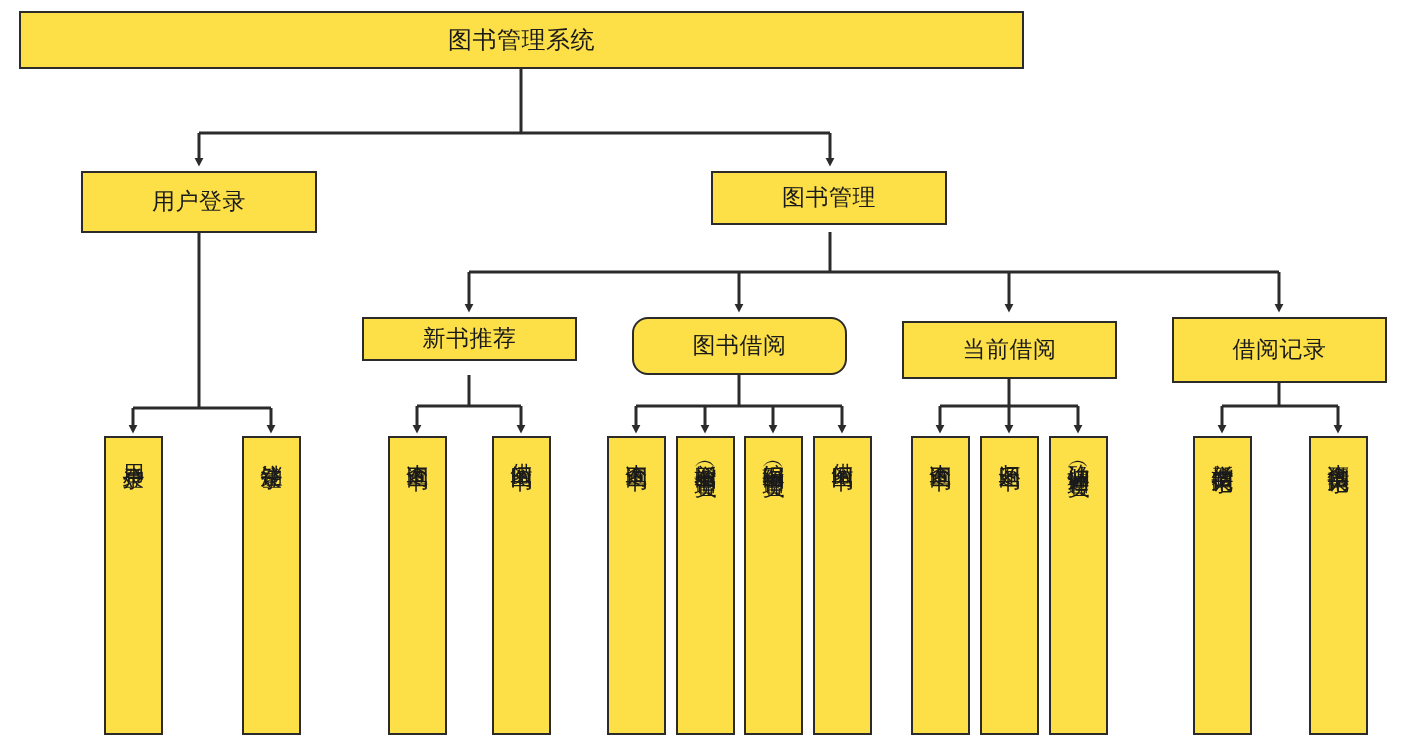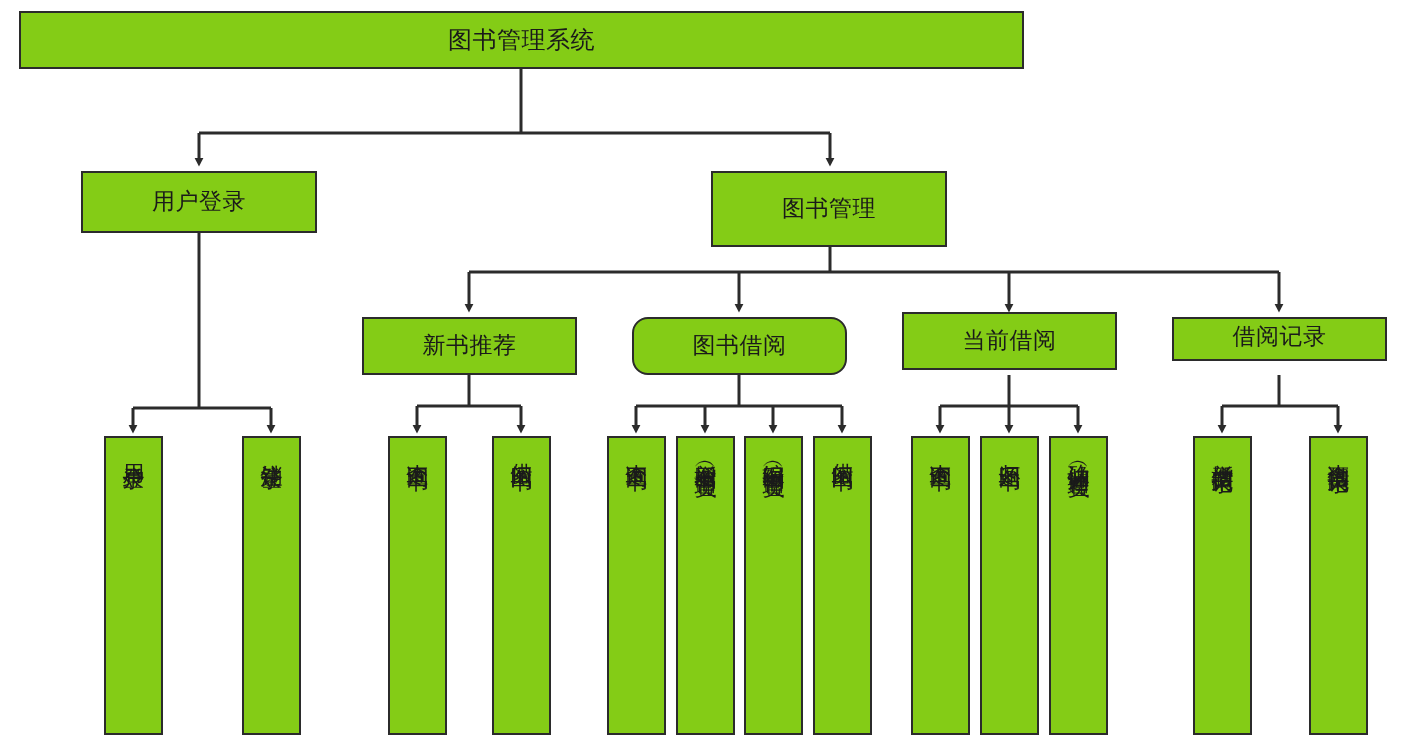--- a/index.html
+++ b/index.html
@@ -21,21 +21,21 @@
     position: absolute;
     left: 0;
     top: 0;
     width: 1405px;
     height: 747px;
     pointer-events: none;
   }
   .node {
     position: absolute;
     box-sizing: border-box;
-    background: #84cc16;
+    background: #fde047;
     border: 2px solid #2b2b2b;
     display: flex;
     align-items: center;
     justify-content: center;
     color: #1a1a1a;
     text-align: center;
   }
   .node .label {
     display: block;
     line-height: 1.18;
@@ -122,34 +122,34 @@
     </g>
   </svg>
 
   <div class="node horiz root" style="left:19px; top:11px; width:1005px; height:58px;">
     <span class="label">图书管理系统</span>
   </div>
 
   <div class="node horiz" style="left:81px; top:171px; width:236px; height:62px;">
     <span class="label">用户登录</span>
   </div>
-  <div class="node horiz" style="left:711px; top:171px; width:236px; height:76px;">
+  <div class="node horiz" style="left:711px; top:171px; width:236px; height:54px;">
     <span class="label">图书管理</span>
   </div>
 
-  <div class="node horiz" style="left:362px; top:317px; width:215px; height:58px;">
+  <div class="node horiz" style="left:362px; top:317px; width:215px; height:44px;">
     <span class="label">新书推荐</span>
   </div>
   <div class="node horiz" style="left:632px; top:317px; width:215px; height:58px;border-radius:16px;">
     <span class="label">图书借阅</span>
   </div>
-  <div class="node horiz" style="left:902px; top:312px; width:215px; height:58px;">
+  <div class="node horiz" style="left:902px; top:321px; width:215px; height:58px;">
     <span class="label">当前借阅</span>
   </div>
-  <div class="node horiz" style="left:1172px; top:317px; width:215px; height:44px;font-family:Liberation Mono, monospace;">
+  <div class="node horiz" style="left:1172px; top:317px; width:215px; height:66px;">
     <span class="label">借阅记录</span>
   </div>
 
   <div class="node vert" style="left:104px; top:436px; width:59px; height:299px;">
     <span class="label">用户登录</span>
   </div>
   <div class="node vert" style="left:242px; top:436px; width:59px; height:299px;">
     <span class="label">注销登录</span>
   </div>
 

